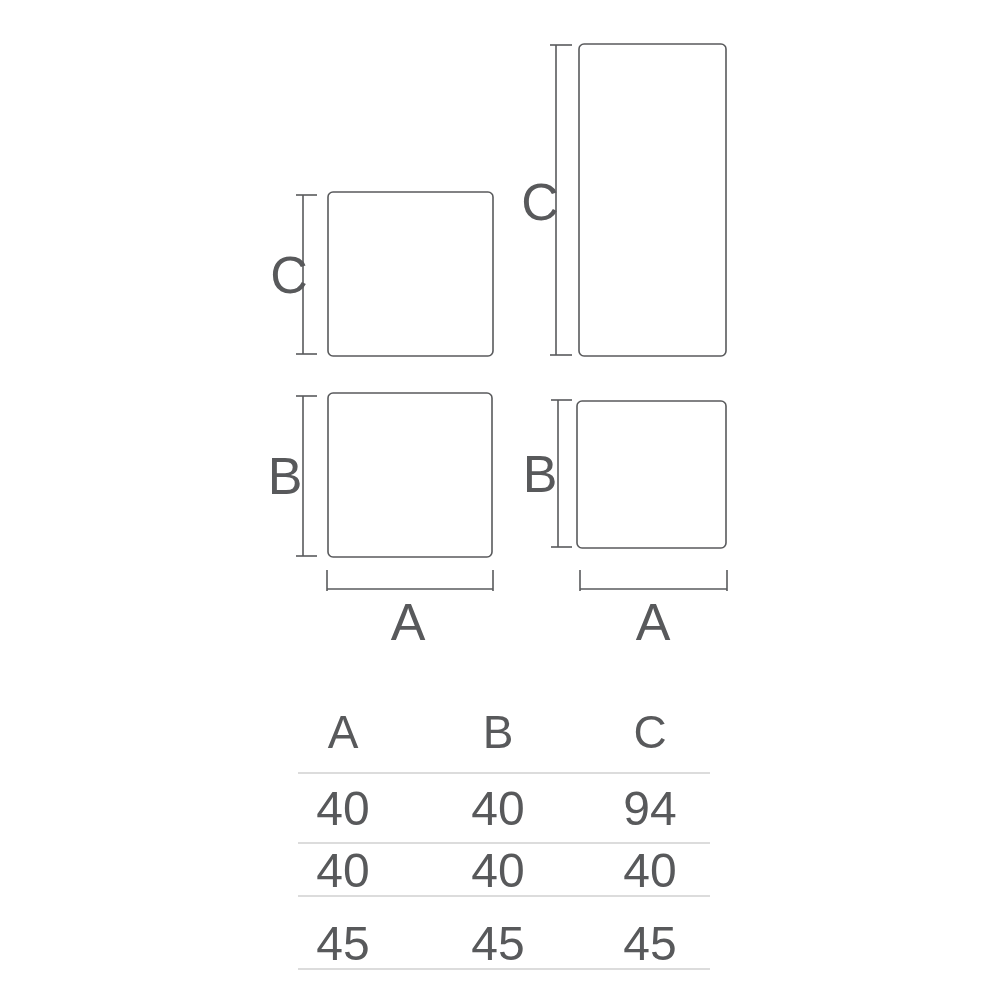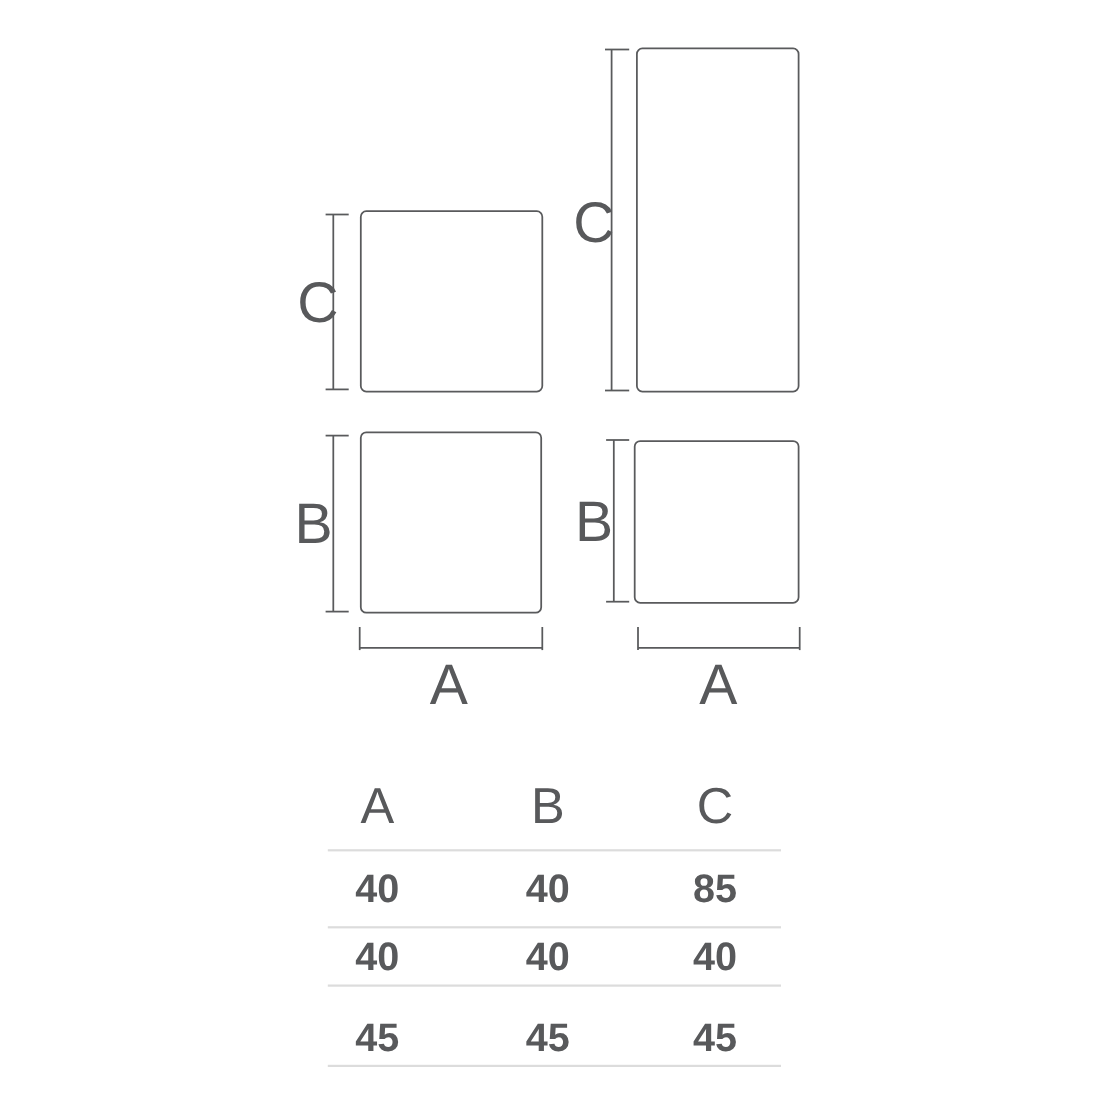--- a/index.html
+++ b/index.html
@@ -30,21 +30,21 @@
     left: 298px;
     top: 692px;
     width: 412px;
     color: #58595b;
   }
   .t-row {
     position: relative;
     border-bottom: 2px solid #dcdcdc;
   }
   .t-header { height: 80px; font-size: 46px; }
-  .t-body-row { font-size: 36px; font-weight: bold; }
+  .t-body-row { font-size: 48px; }
   .t-r1 { height: 68px; }
   .t-r2 { height: 51px; }
   .t-r3 { height: 51px; margin-top: 20px; }
   .cell {
     position: absolute;
     top: 50%;
     transform: translate(-50%, -50%);
     white-space: nowrap;
   }
   .col-a { left: 45px; }
@@ -108,21 +108,21 @@
 
   <div class="spec-table">
     <div class="t-row t-header">
       <span class="cell col-a">A</span>
       <span class="cell col-b">B</span>
       <span class="cell col-c">C</span>
     </div>
     <div class="t-row t-body-row t-r1">
       <span class="cell col-a">40</span>
       <span class="cell col-b">40</span>
-      <span class="cell col-c">85</span>
+      <span class="cell col-c">94</span>
     </div>
     <div class="t-row t-body-row t-r2">
       <span class="cell col-a">40</span>
       <span class="cell col-b">40</span>
       <span class="cell col-c">40</span>
     </div>
     <div class="t-row t-body-row t-r3">
       <span class="cell col-a">45</span>
       <span class="cell col-b">45</span>
       <span class="cell col-c">45</span>

